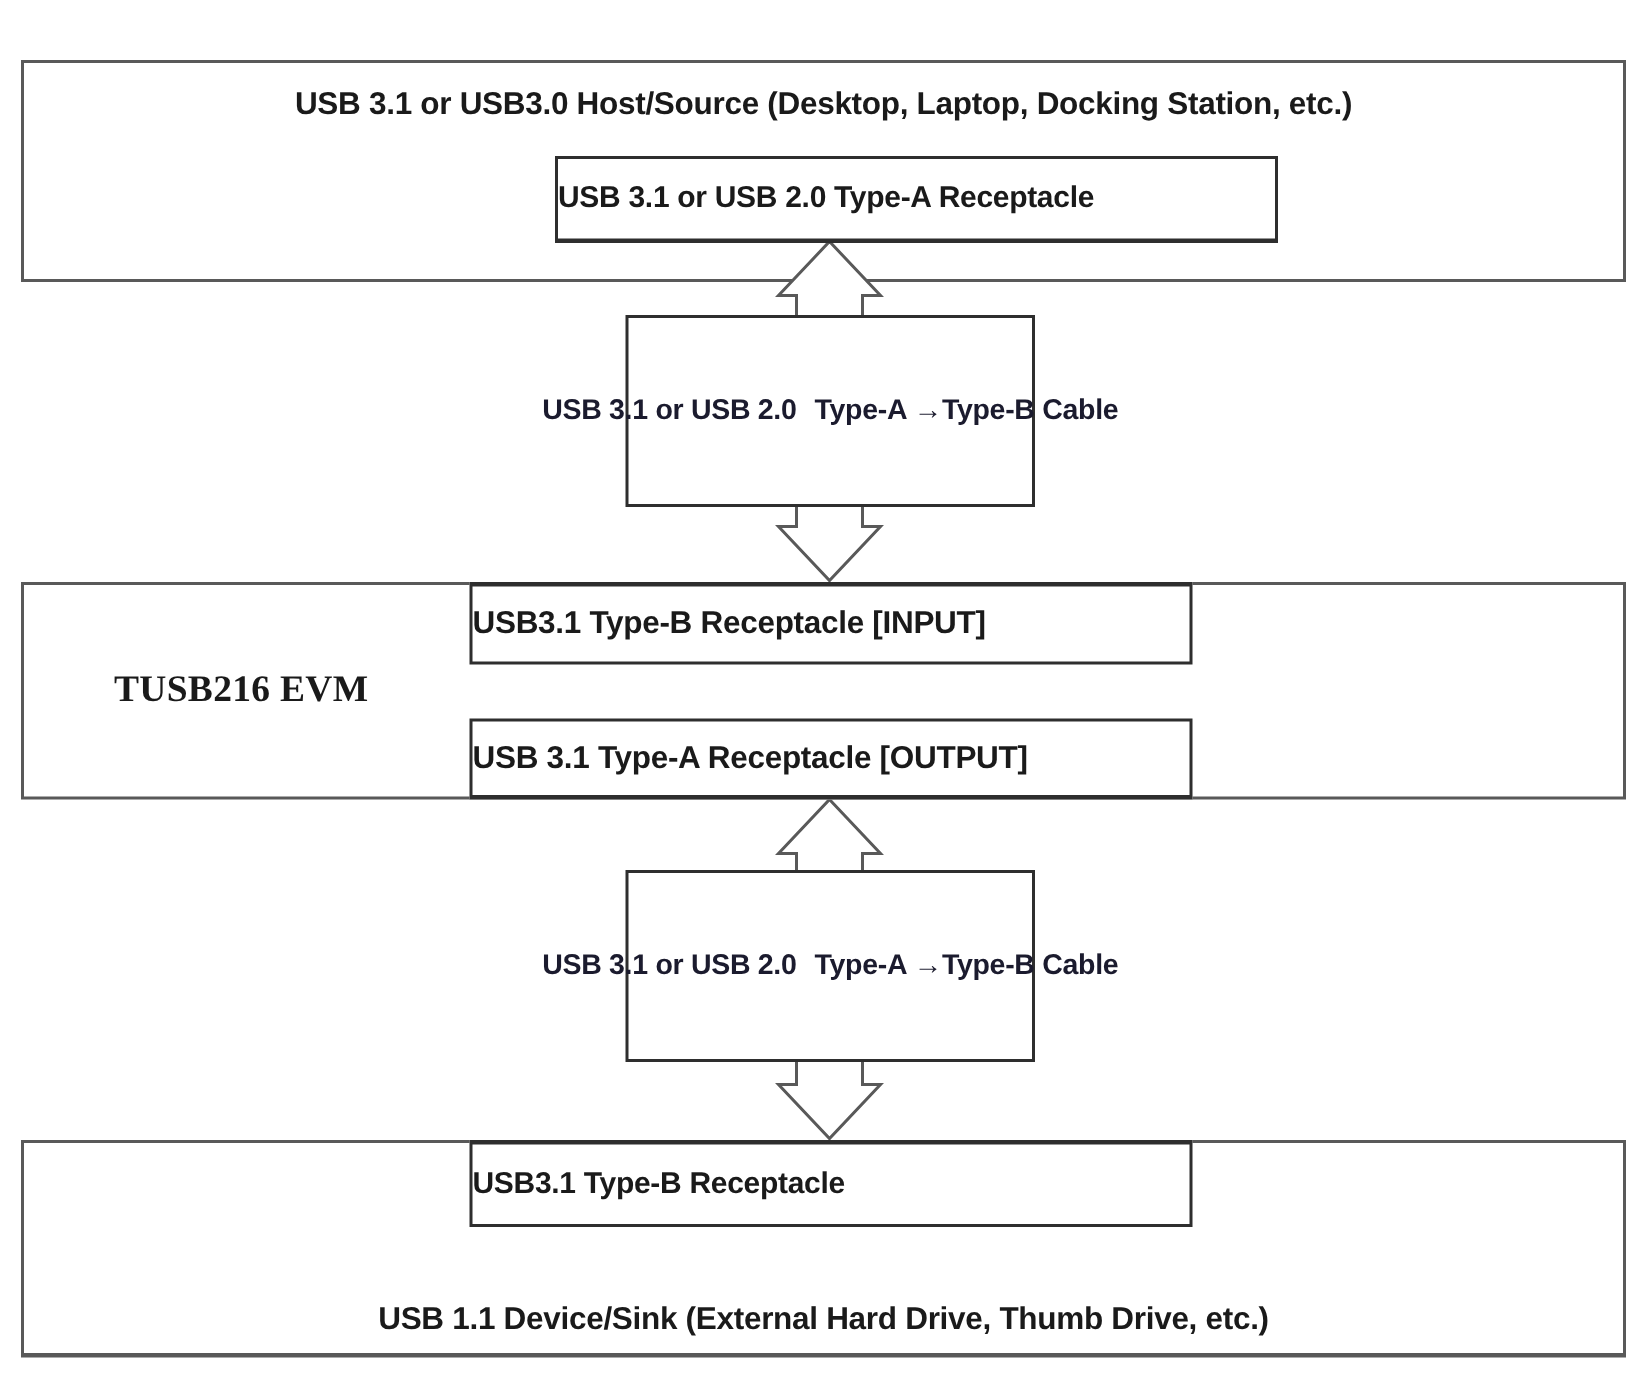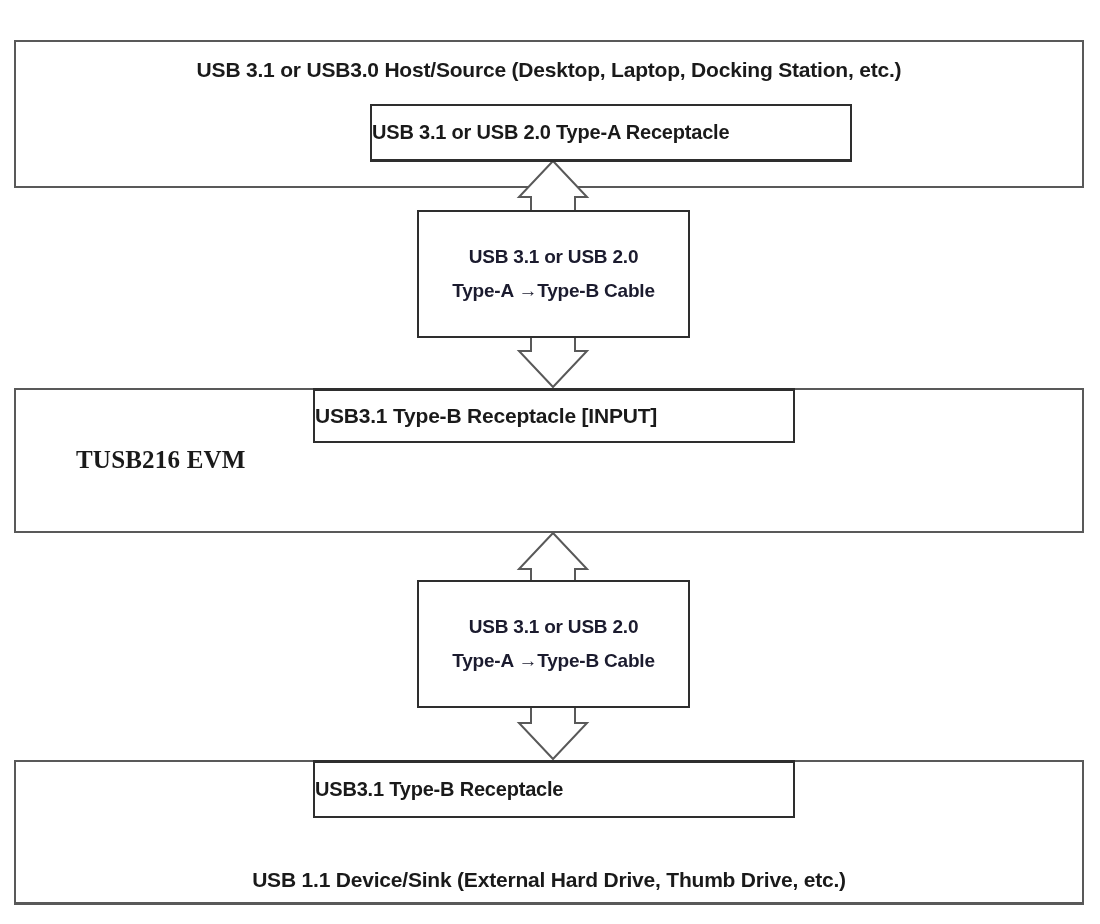--- a/index.html
+++ b/index.html
@@ -35,21 +35,21 @@
   #evm-output{left:313px;top:479px;width:482px;height:54px;border-bottom-width:3px;}
 
   
   #device-box{left:14px;top:760px;width:1070px;height:145px;border-bottom-width:3px;}
   #device-receptacle{left:313px;top:760px;width:482px;height:58px;border-top-width:3px;}
   #device-title{position:absolute;top:106px;left:0;width:100%;text-align:center;
     font-weight:bold;font-size:21px;letter-spacing:-0.2px;white-space:nowrap;}
 
   
   .cable{left:417px;width:273px;height:128px;border:2px solid var(--inner-border);z-index:2;
-    display:flex;flex-direction:column;align-items:center;justify-content:center;gap:12px;}
+    display:flex;flex-direction:row;align-items:center;justify-content:center;gap:12px;}
   #cable-top{top:210px;}
   #cable-bottom{top:580px;}
   .cable-line{font-weight:bold;font-size:19px;letter-spacing:-0.2px;color:var(--cable-text);white-space:nowrap;}
 
   
   .updown-arrow{position:absolute;left:515px;width:76px;height:232px;z-index:1;}
   #arrow-top{top:158px;}
   #arrow-bottom{top:530px;}
 </style>
 </head>
@@ -71,20 +71,23 @@
   <div class="box cable" id="cable-top">
     <span class="cable-line">USB 3.1 or USB 2.0</span>
     <span class="cable-line">Type-A →Type-B Cable</span>
   </div>
 
   <div class="box outer" id="evm-box"></div>
   <div id="evm-label">TUSB216 EVM</div>
   <div class="box inner" id="evm-input">
     <span class="bold-label" style="font-size:21px;">USB3.1 Type-B Receptacle [INPUT]</span>
   </div>
+  <div class="box inner" id="evm-output">
+    <span class="bold-label" style="font-size:21px;">USB 3.1 Type-A Receptacle [OUTPUT]</span>
+  </div>
 
   <svg class="updown-arrow" id="arrow-bottom" viewBox="0 0 76 232">
     <polygon points="38,3 72,39 60,39 60,193 72,193 38,229 4,193 16,193 16,39 4,39" fill="#ffffff" stroke="var(--arrow-outline)" stroke-width="2" stroke-linejoin="miter"></polygon>
   </svg>
 
   <div class="box cable" id="cable-bottom">
     <span class="cable-line">USB 3.1 or USB 2.0</span>
     <span class="cable-line">Type-A →Type-B Cable</span>
   </div>
 

